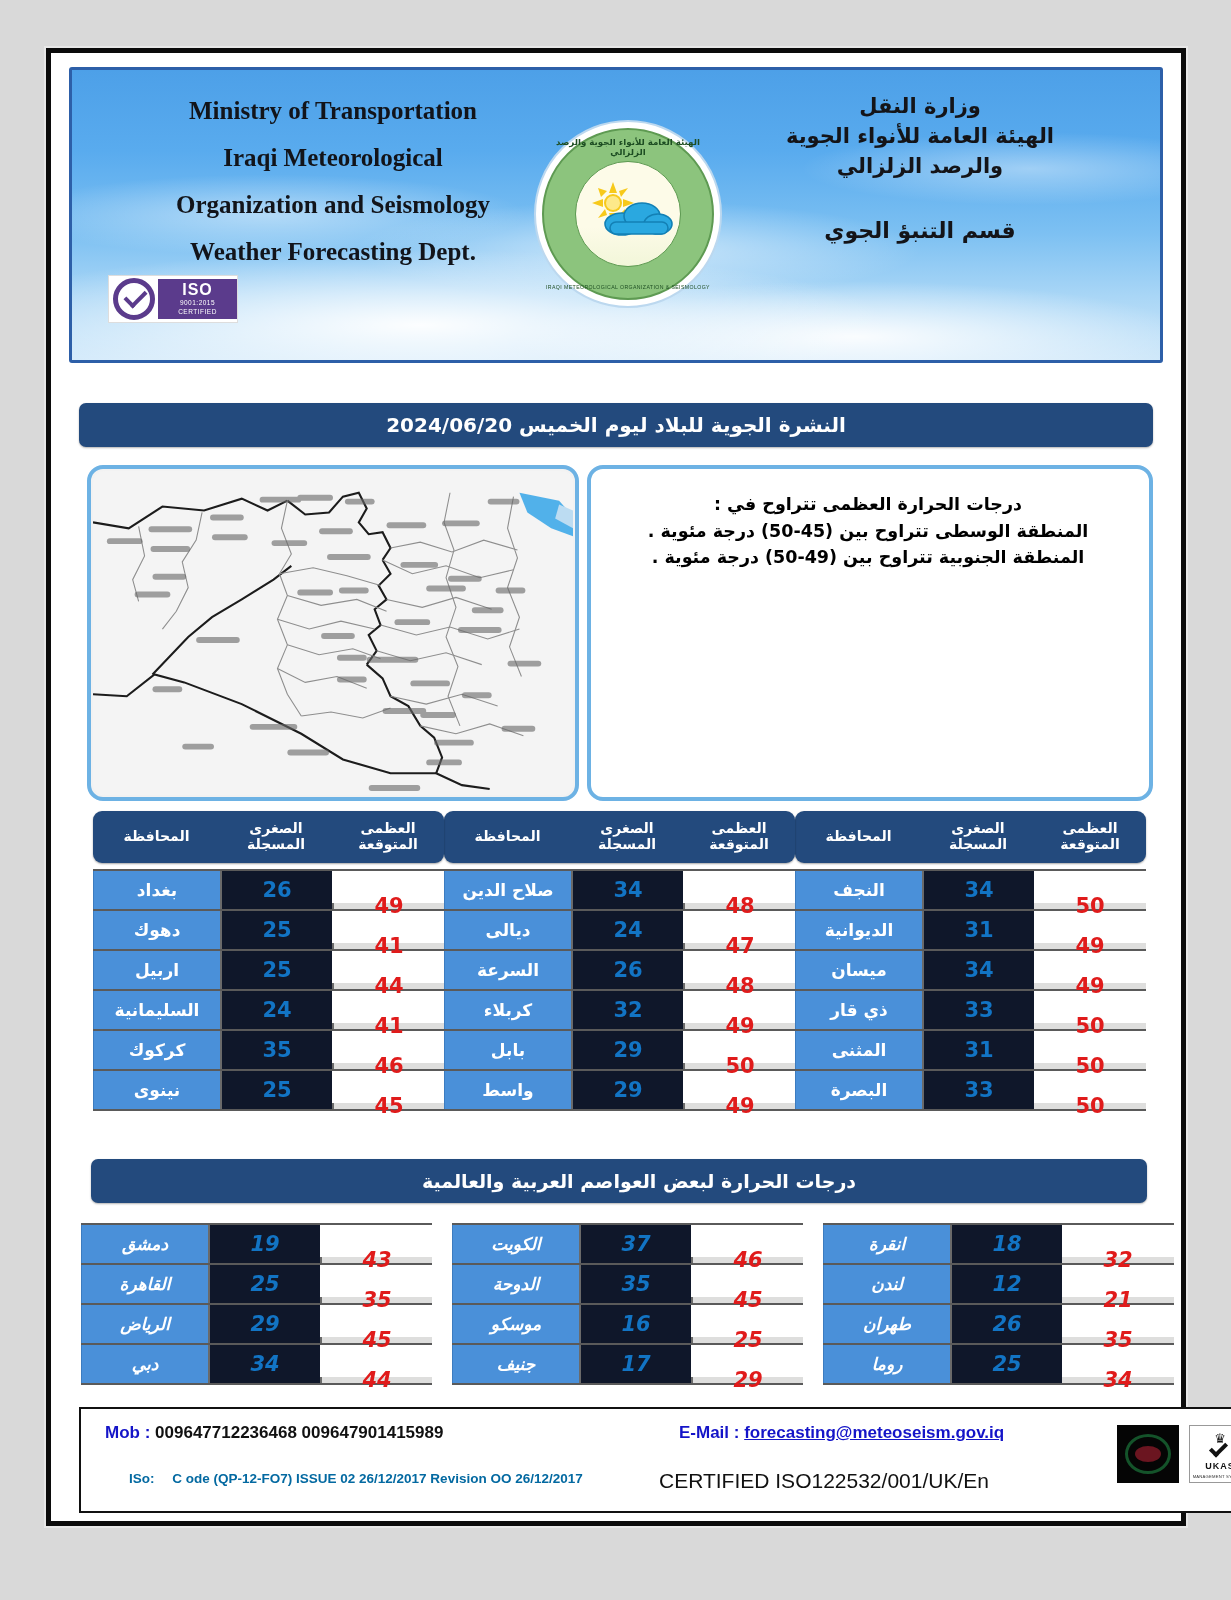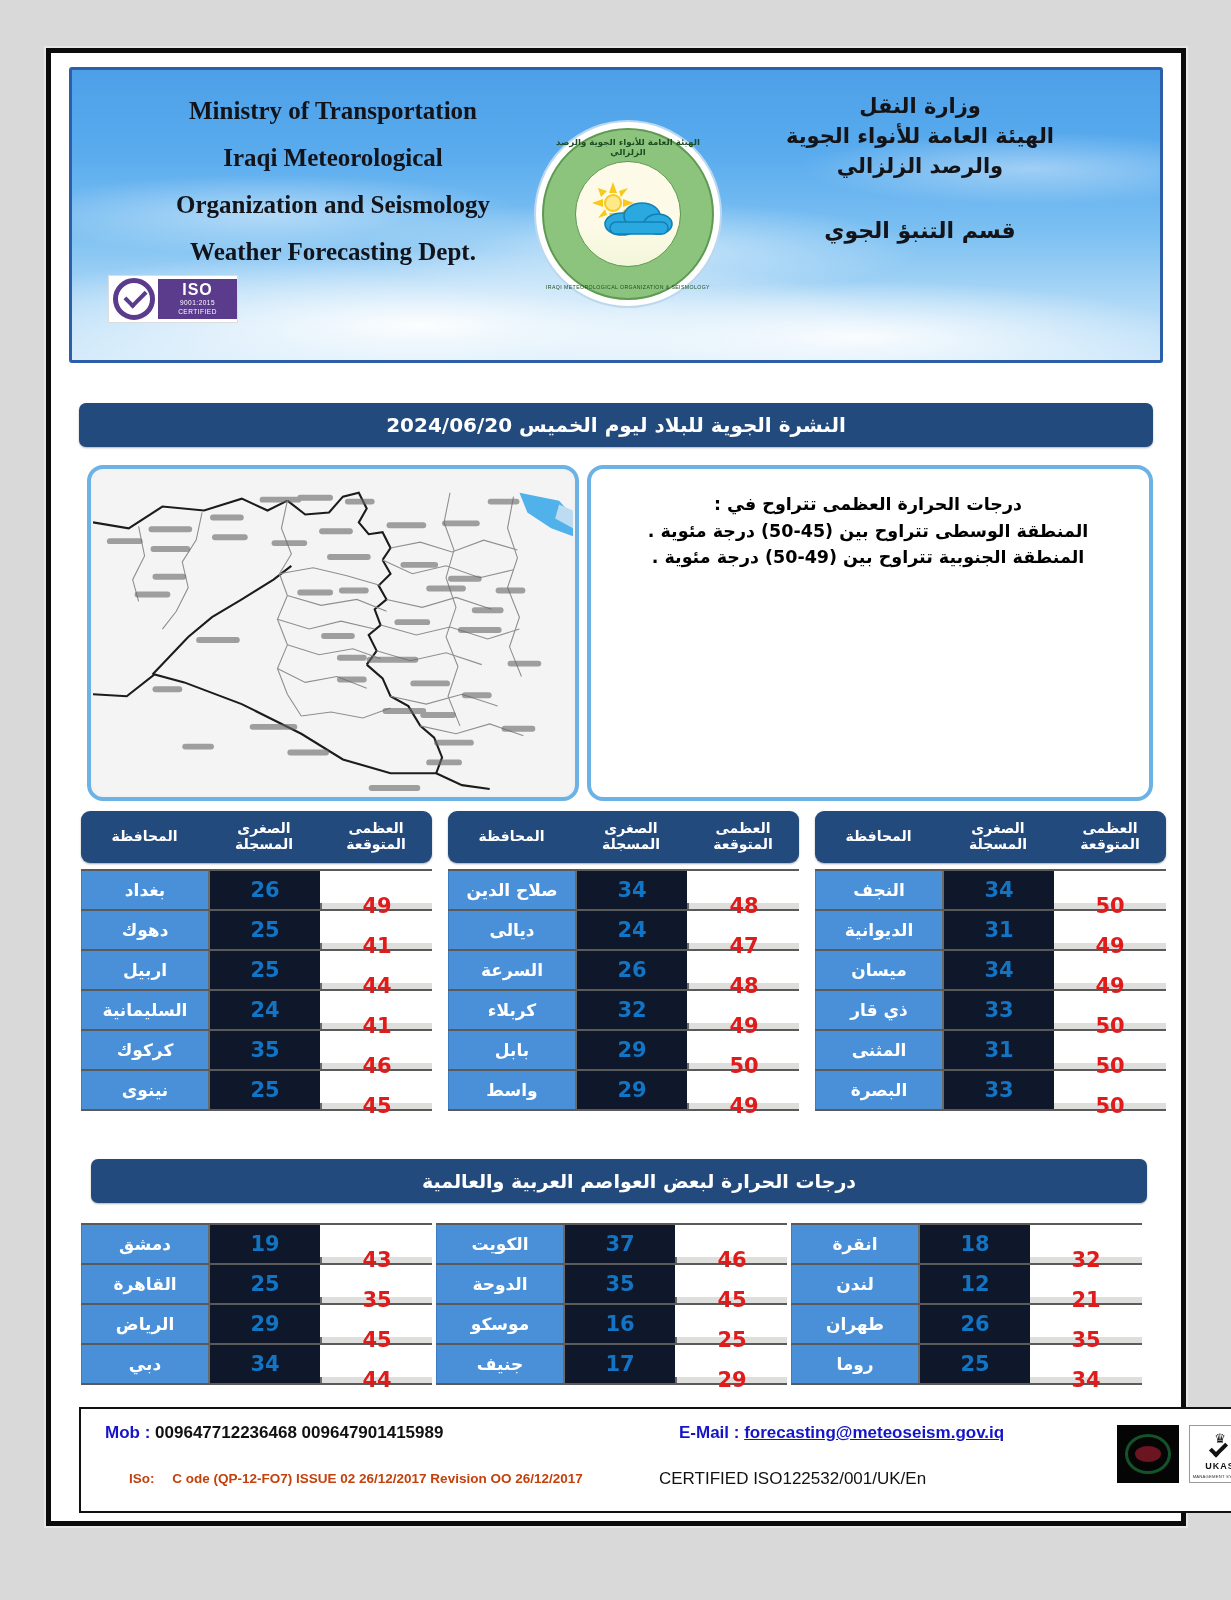--- a/index.html
+++ b/index.html
@@ -185,23 +185,23 @@
     font-size: 17.5px;
     color: #000;
     line-height: 1.52;
   }
   .fc-main { text-align: justify; text-align-last: right; }
   .fc-sub  { text-align: center; margin-top: 6px !important; }
   .fc-line { text-align: center; }
 
   
   .tables-row {
-    position: absolute; left: 24px; top: 752px;
+    position: absolute; left: 36px; top: 752px;
     width: 1070px; height: 290px;
-    display: flex; flex-direction: row-reverse; gap: 16px;
+    display: flex; flex-direction: row-reverse; gap: 0;
   }
   .tbl-block { width: 351px; }
   .tbl-head {
     height: 52px;
     background: #234a7d;
     border-radius: 9px;
     display: flex; flex-direction: row-reverse;
     align-items: center;
     box-shadow: 0 1px 2px rgba(0,0,0,.35);
     margin-bottom: 6px;
@@ -249,21 +249,21 @@
     box-shadow: 0 1px 2px rgba(0,0,0,.3);
     padding-left: 40px;
   }
   .cap-title span {
     color: #fff; font-weight: bold; font-size: 19px;
     font-family: "DejaVu Sans", sans-serif;
   }
   .cap-row {
     position: absolute; left: 24px; top: 1164px;
     width: 1070px;
-    display: flex; flex-direction: row-reverse; gap: 4px;
+    display: flex; flex-direction: row-reverse; gap: 20px; font-style: italic;
   }
   .cap-row .tbl-body { border-top: 2px solid #5a5a5a; }
 
   
   .footer {
     position: absolute; left: 22px; top: 1348px;
     width: 1188px; height: 106px;
     border: 2px solid #111;
     background: #fff;
     direction: ltr;
@@ -281,28 +281,28 @@
   .f-mail {
     position: absolute; left: 598px; top: 0;
     font-size: 17px; font-weight: bold;
     font-family: "Liberation Sans", sans-serif;
   }
   .f-mail .lbl { color: #1414c8; }
   .f-mail .val { color: #1414c8; text-decoration: underline; }
   .foot-line2 { position: absolute; top: 62px; left: 0; right: 0; }
   .f-iso {
     position: absolute; left: 24px; top: 0;
-    font-size: 13.5px; font-weight: bold; color: #c2410c;
+    font-size: 13.5px; font-weight: bold; color: #0369a1;
     font-family: "Liberation Sans", sans-serif;
     padding-left: 24px;
   }
   .f-iso .k { margin-right: 14px; }
   .f-cert {
     position: absolute; left: 578px; top: -2px;
-    font-size: 17px; color: #111;
+    font-size: 21px; color: #111;
     font-family: "Liberation Sans", sans-serif;
   }
   .f-logos {
     position: absolute; right: 14px; top: 16px;
     display: flex; gap: 10px; align-items: center;
   }
   .logo-dark {
     width: 62px; height: 58px; background: #050505;
     display: flex; align-items: center; justify-content: center;
   }

